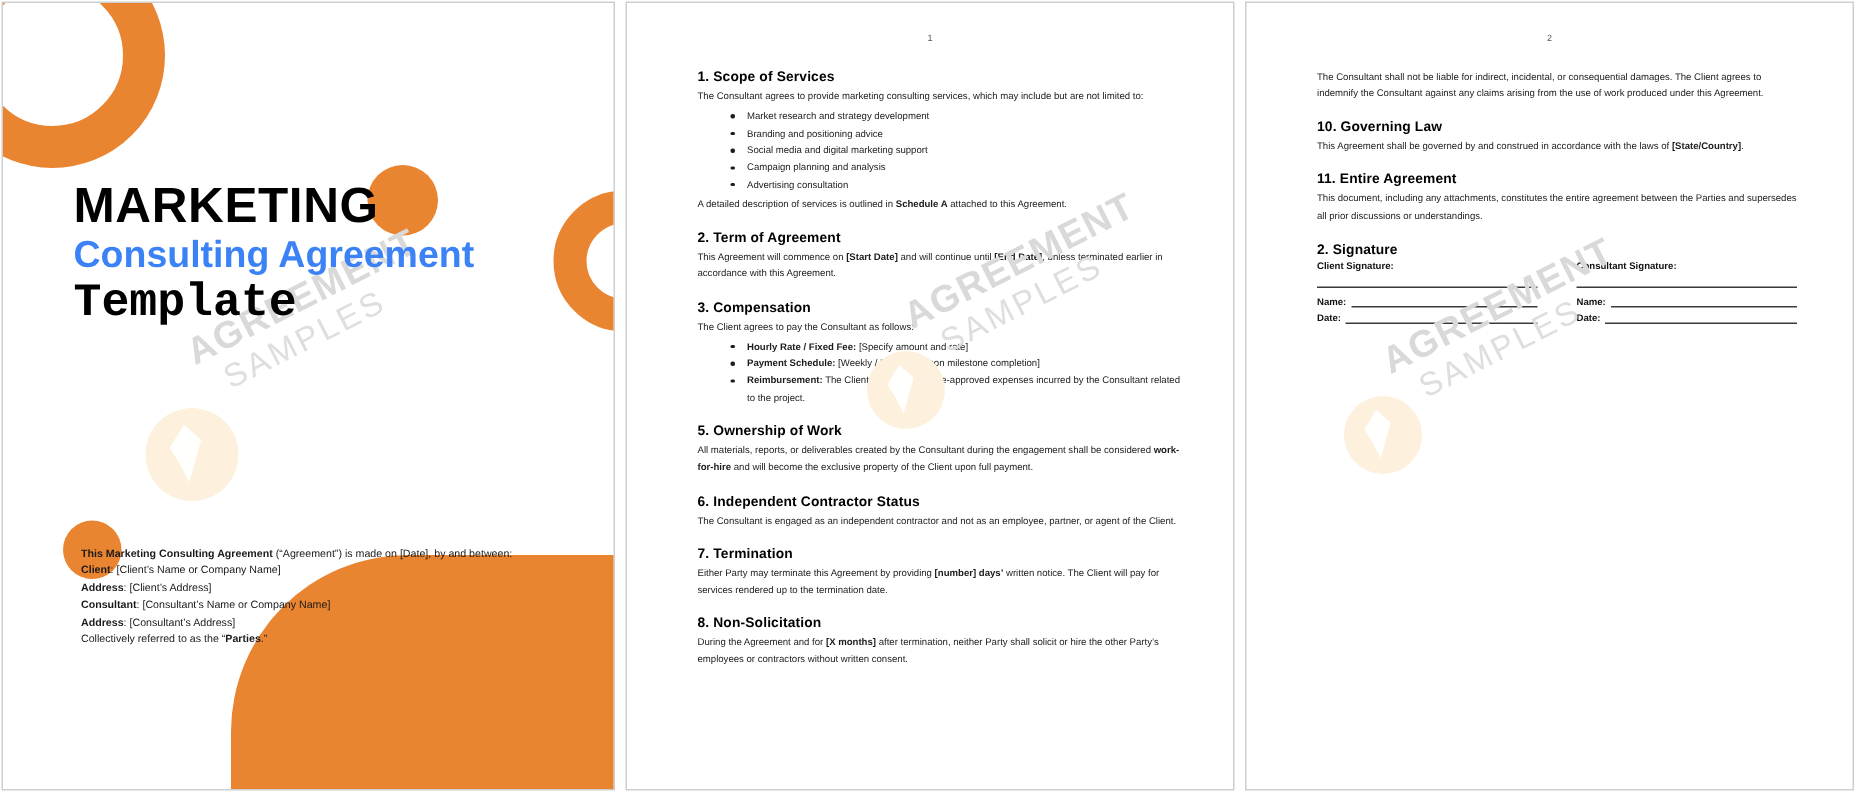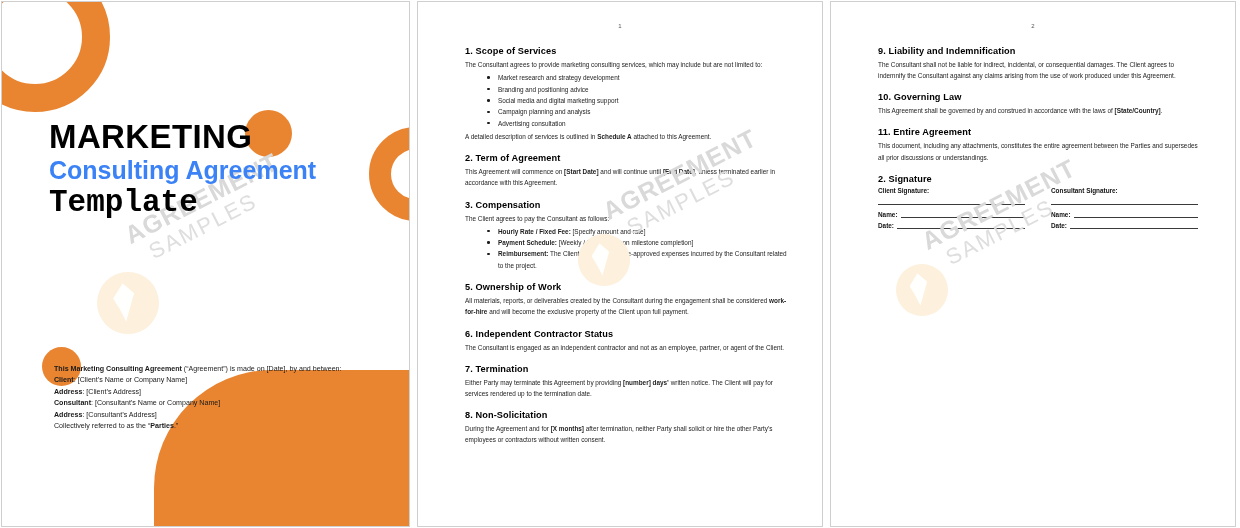--- a/index.html
+++ b/index.html
@@ -368,21 +368,20 @@
 
     <div class="wm-badge" style="left:65px; top:262px; width:52px; height:52px;"></div>
     <div class="watermark" style="left:86px; top:228px;">
       <div class="wm-line1">AGREEMENT</div>
       <div class="wm-line2">SAMPLES</div>
     </div>
 
     <div class="doc-content">
 
       <div class="sec">
-        <div class="sec-title">9. Liability and Indemnification</div>
         <div class="sec-text">The Consultant shall not be liable for indirect, incidental, or consequential damages. The Client agrees to indemnify the Consultant against any claims arising from the use of work produced under this Agreement.</div>
       </div>
 
       <div class="sec">
         <div class="sec-title">10. Governing Law</div>
         <div class="sec-text">
           <span>This Agreement shall be governed by and construed in accordance with the laws of </span><b>[State/Country]</b><span>.</span>
         </div>
       </div>
 

